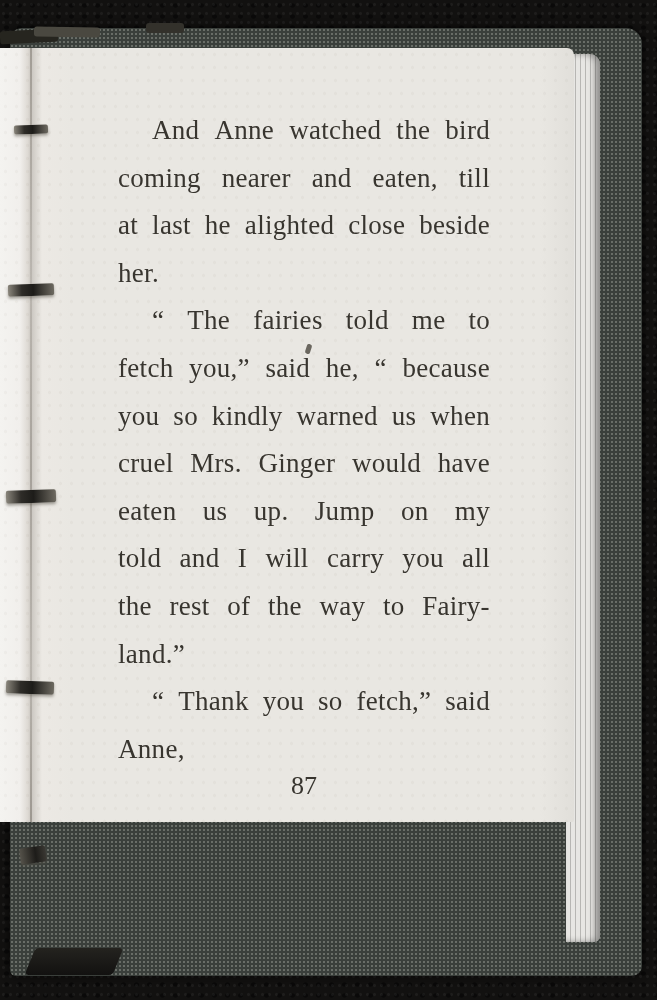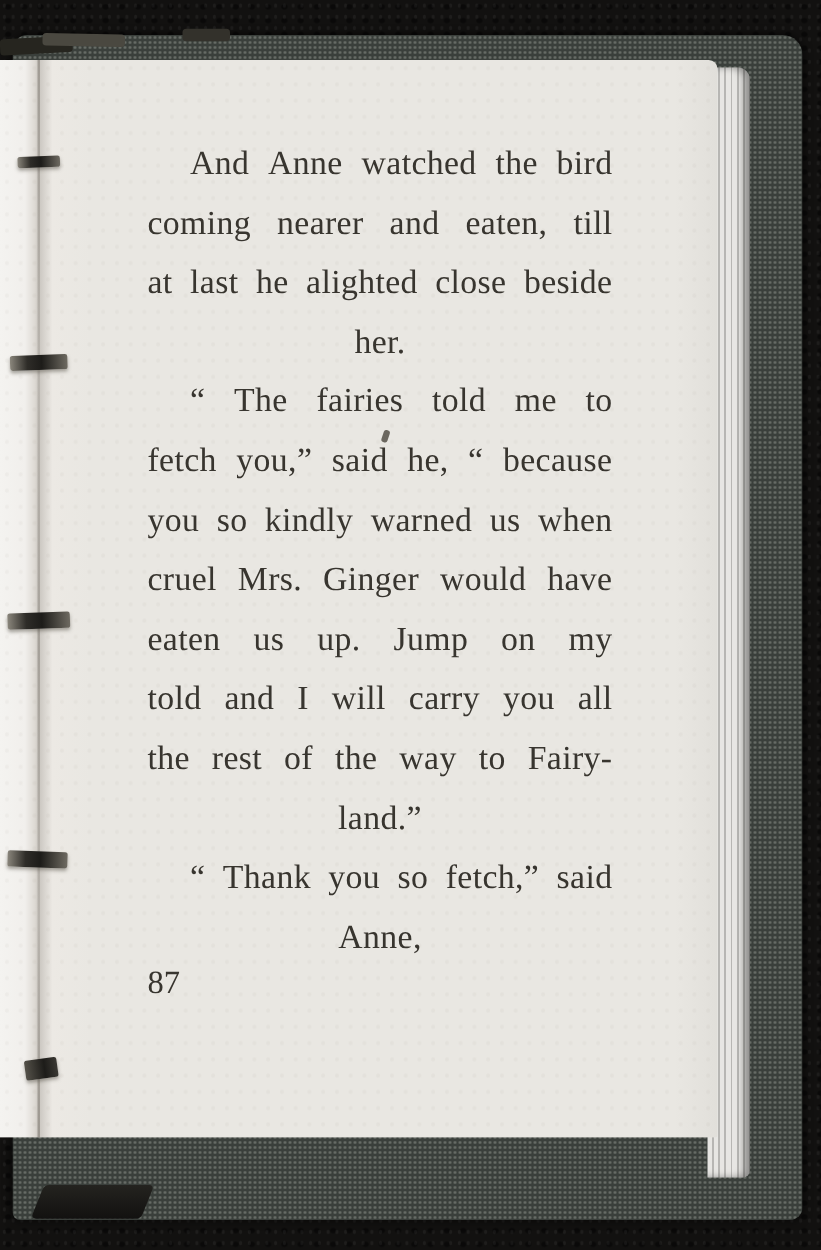--- a/index.html
+++ b/index.html
@@ -33,21 +33,21 @@
   
   .page-edges {
     position: absolute; left: 566px; top: 54px; width: 34px; height: 888px;
     background: repeating-linear-gradient(90deg, #e7e6e3 0 3.5px, #b7b6b3 3.5px 5px);
     border-radius: 0 10px 6px 0;
     box-shadow: inset -5px 0 6px rgba(0,0,0,0.38);
   }
 
   
   .page {
-    position: absolute; left: 0; top: 48px; width: 574px; height: 862px;
+    position: absolute; left: 0; top: 48px; width: 574px; height: 774px;
     border-radius: 0 7px 2px 0;
     background-color: #e9e7e2;
     background-image:
       radial-gradient(rgba(120,110,95,0.05) 1px, transparent 2px),
       linear-gradient(90deg, #f4f3f0 0px, #f1efec 20px, #ddd9d3 28px,
                       #c9c5bf 31px, #ece9e4 42px, #e9e7e2 72px,
                       #e9e7e2 540px, #e1dfda 574px);
     background-size: 11px 13px, 100% 100%;
   }
 
@@ -88,25 +88,25 @@
 
   
   .text-block { position: absolute; left: 118px; top: 67px; width: 372px; }
   .line {
     display: flex; justify-content: space-between; align-items: flex-start;
     height: 47.6px;
     font-size: 27px; color: #38352f; letter-spacing: 0.3px;
   }
   .line span { white-space: pre; }
   .line.indent { padding-left: 34px; }
-  .line.end { justify-content: center; gap: 8px; }
+  .line.end { justify-content: flex-start; gap: 8px; }
 
   .page-number {
     position: absolute; left: 118px; top: 723px; width: 372px;
-    font-size: 26px; color: #38352f;
+    text-align: center; font-size: 26px; color: #38352f;
   }
 
   
   .speck {
     position: absolute; left: 306px; top: 296px; width: 5px; height: 10px;
     background: #6b675f; border-radius: 2px; transform: rotate(18deg);
   }
 </style>
 </head>
 <body>

